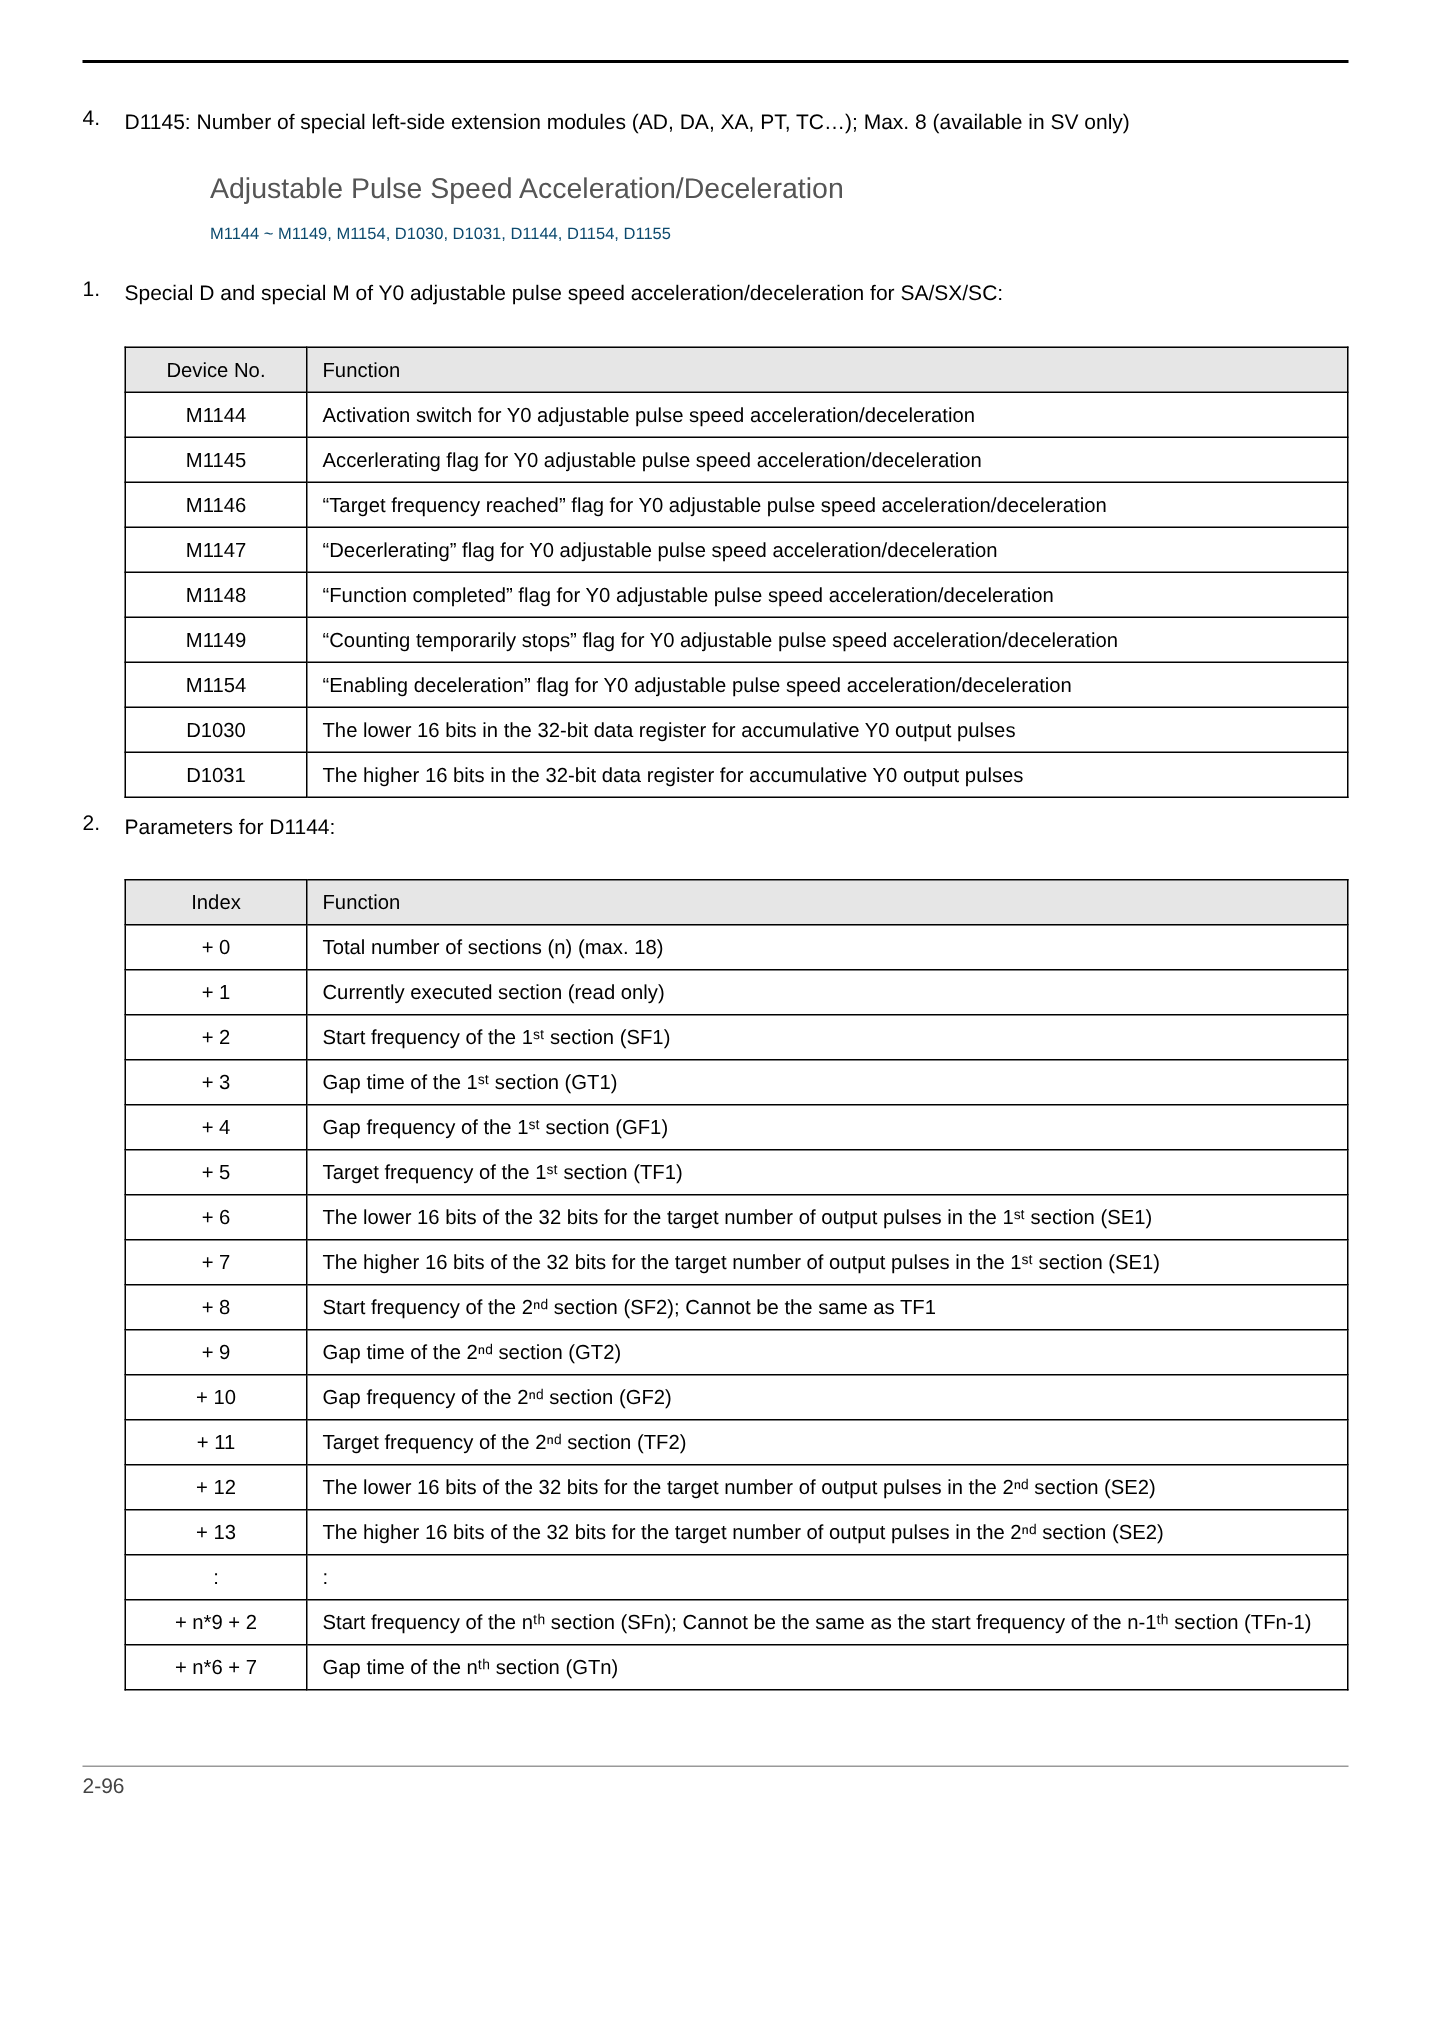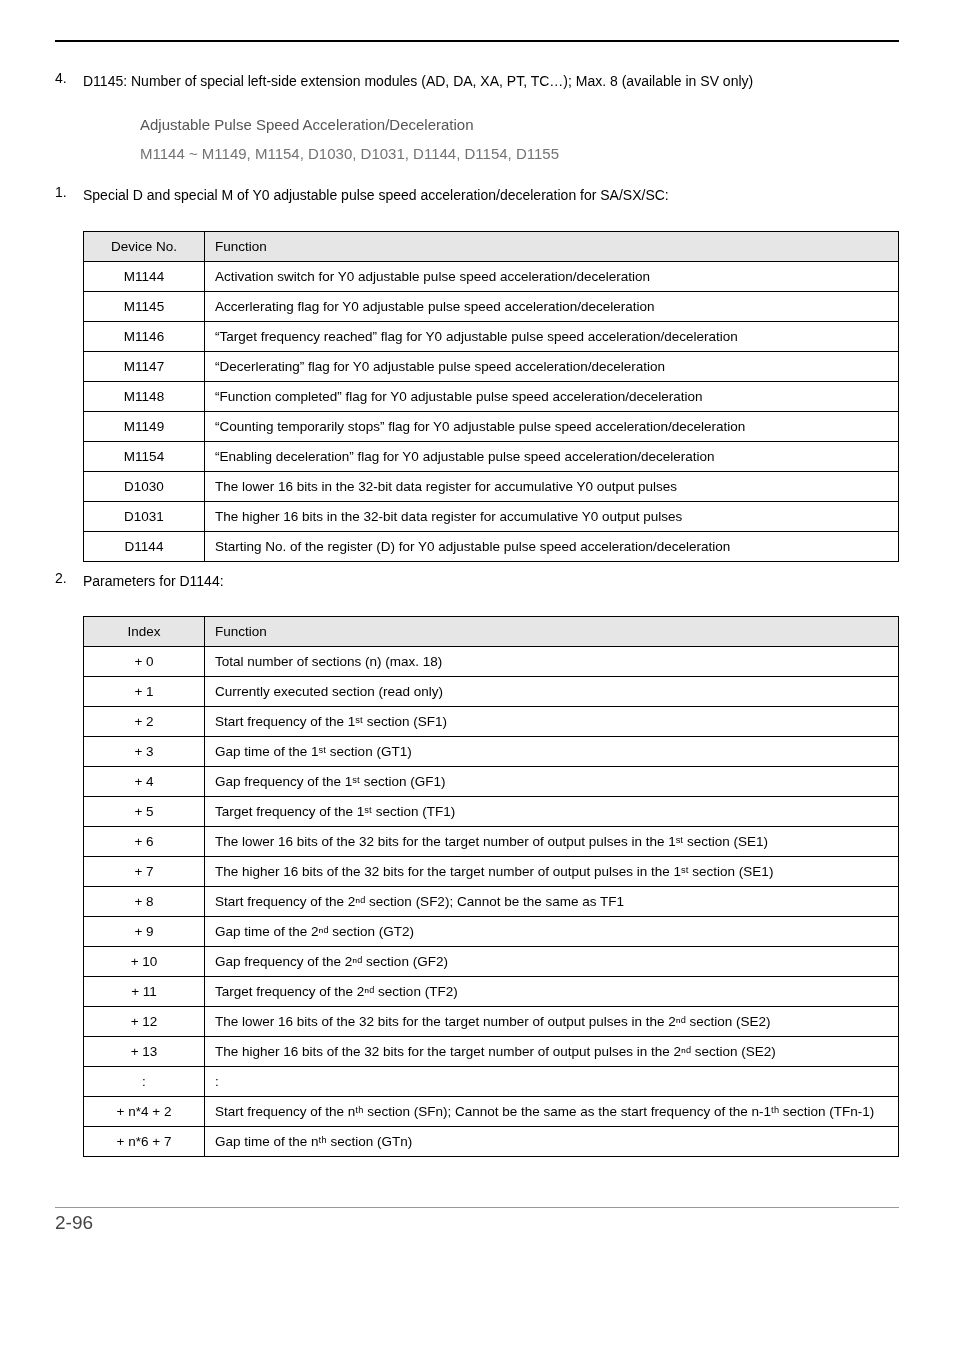--- a/index.html
+++ b/index.html
@@ -27,27 +27,27 @@
   }
   .num-item .txt {
     flex: 1;
     line-height: 1.6;
   }
   .gray-header-block {
     margin-left: 85px;
     margin-bottom: 22px;
   }
   .gray-header-block .line1 {
-    font-size: 15px;
+    font-size: 19px;
     color: #555;
     margin-bottom: 12px;
   }
   .gray-header-block .line2 {
-    font-size: 15px;
-    color: #737373;
+    font-size: 11px;
+    color: #0c4a6e;
   }
   table {
     border-collapse: collapse;
     width: 100%;
     margin-top: 8px;
   }
   table.tbl {
     margin-left: 0;
   }
   th, td {
@@ -72,21 +72,21 @@
   .table-wrap {
     margin-left: 28px;
   }
   .footer {
     border-top: 1px solid #999;
     margin: 30px 55px 0 55px;
     padding-top: 4px;
     padding-bottom: 20px;
   }
   .footer .pg {
-    font-size: 19px;
+    font-size: 14px;
     color: #444;
   }
 </style>
 </head>
 <body>
 
 <div class="page">
   <div class="topline"></div>
 
   <div class="num-item">
@@ -144,24 +144,20 @@
             <td>“Enabling deceleration” flag for Y0 adjustable pulse speed acceleration/deceleration</td>
           </tr>
           <tr>
             <td class="col-center">D1030</td>
             <td>The lower 16 bits in the 32-bit data register for accumulative Y0 output pulses</td>
           </tr>
           <tr>
             <td class="col-center">D1031</td>
             <td>The higher 16 bits in the 32-bit data register for accumulative Y0 output pulses</td>
           </tr>
-          <tr>
-            <td class="col-center">D1144</td>
-            <td>Starting No. of the register (D) for Y0 adjustable pulse speed acceleration/deceleration</td>
-          </tr>
         </tbody>
     </table>
   </div>
 
   <div class="num-item sub-section" style="margin-top:8px">
     <div class="num">2.</div>
     <div class="txt" style="flex:1">
       <div>Parameters for D1144:</div>
     </div>
   </div>
@@ -229,21 +225,21 @@
           </tr>
           <tr>
             <td class="col-center">+ 13</td>
             <td>The higher 16 bits of the 32 bits for the target number of output pulses in the 2ⁿᵈ section (SE2)</td>
           </tr>
           <tr>
             <td class="col-center">:</td>
             <td>  :</td>
           </tr>
           <tr>
-            <td class="col-center">+ n*4 + 2</td>
+            <td class="col-center">+ n*9 + 2</td>
             <td>Start frequency of the nᵗʰ section (SFn); Cannot be the same as the start frequency of the n-1ᵗʰ section (TFn-1)</td>
           </tr>
           <tr>
             <td class="col-center">+ n*6 + 7</td>
             <td>Gap time of the nᵗʰ section (GTn)</td>
           </tr>
         </tbody>
     </table>
   </div>
 

